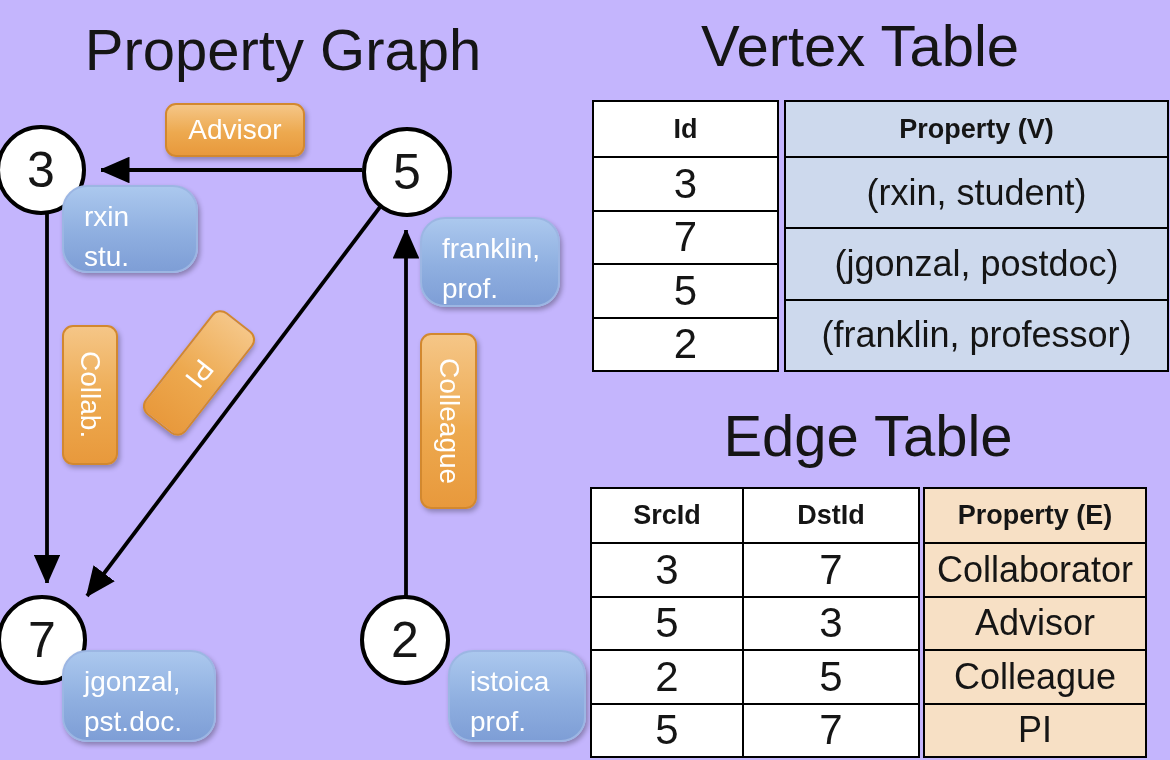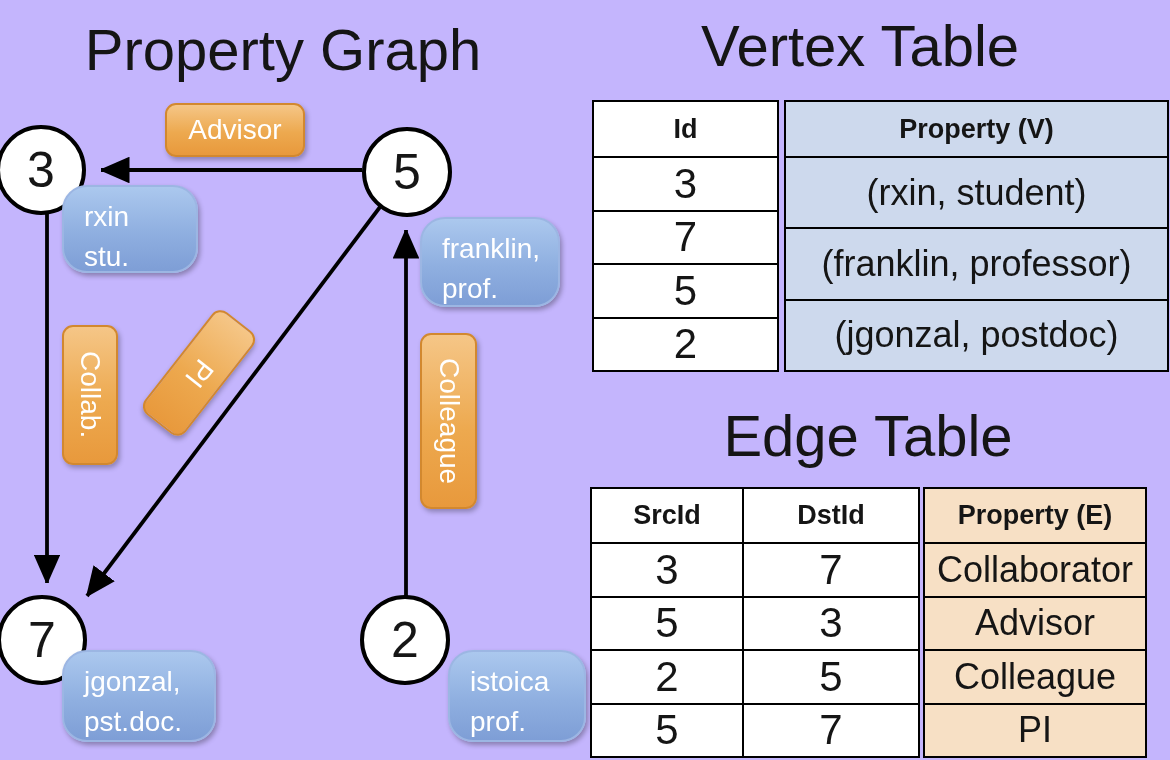--- a/index.html
+++ b/index.html
@@ -154,24 +154,24 @@
 
   <table class="tbl" id="vt-prop">
     <tbody>
         <tr class="h">
           <td class="hdr bluecell">Property (V)</td>
         </tr>
     <tr>
           <td class="txt bluecell">(rxin, student)</td>
         </tr>
     <tr>
+          <td class="txt bluecell">(jgonzal, postdoc)</td>
+        </tr>
+    <tr>
           <td class="txt bluecell">(franklin, professor)</td>
-        </tr>
-    <tr>
-          <td class="txt bluecell">(jgonzal, postdoc)</td>
         </tr>
   </tbody>
     </table>
 
   <table class="tbl" id="et-ids">
     <colgroup>
         <col style="width:152px">
         <col style="width:176px">
       </colgroup>
     <tbody>

